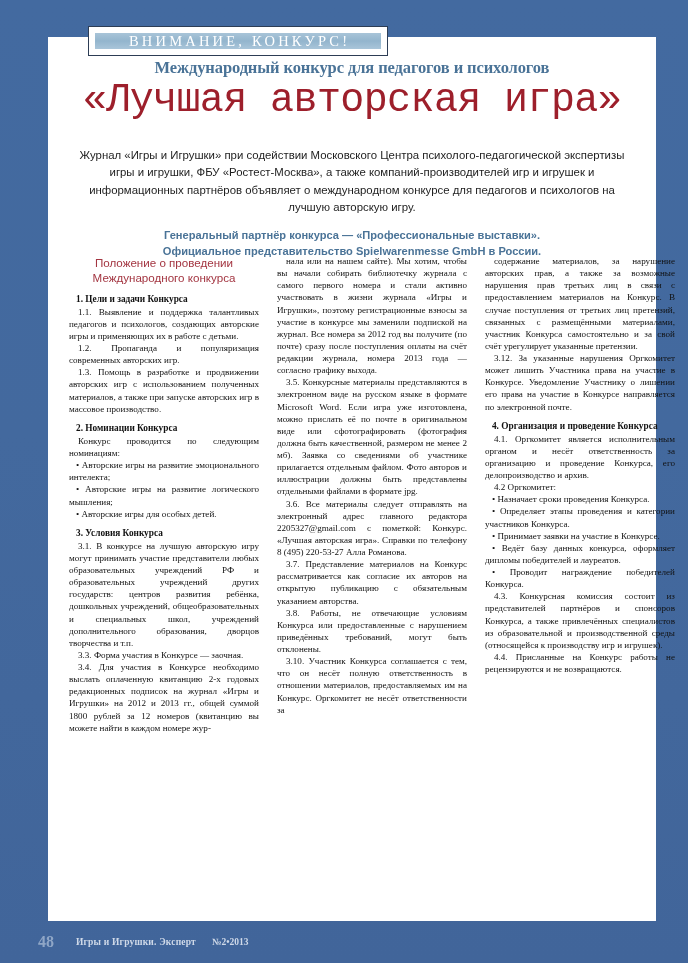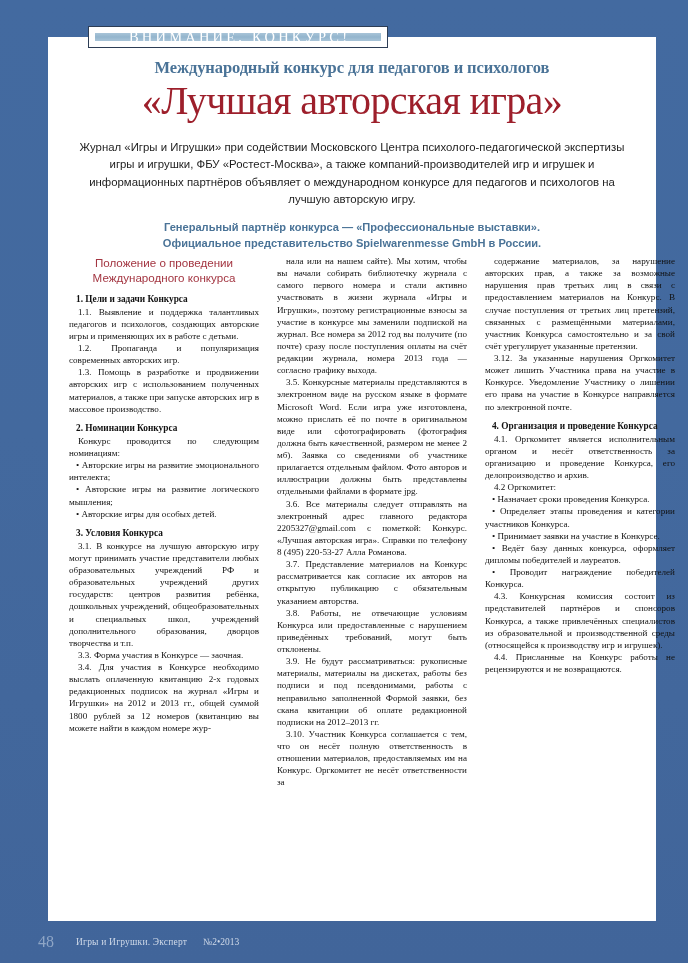--- a/index.html
+++ b/index.html
@@ -30,21 +30,21 @@
     height: 884px;
     background: #ffffff;
     box-sizing: border-box;
   }
   
   #banner-wrap {
     position: absolute;
     left: 88px;
     top: 26px;
     width: 300px;
-    height: 22px;
+    height: 30px;
     background: #ffffff;
     border: 1px solid #2d3d55;
     box-sizing: border-box;
     padding: 6px;
     z-index: 5;
     text-align: right;
   }
   #banner {
     width: 100%;
     height: 100%;
@@ -70,30 +70,30 @@
   .subtitle {
     color: #4a7397;
     font-family: "Liberation Serif", serif;
     font-weight: bold;
     font-size: 16.5px;
     letter-spacing: -0.1px;
     line-height: 1.15;
   }
   .maintitle {
     color: #9d1f2b;
-    font-family: Liberation Serif, serif;
+    font-family: Liberation Mono, monospace;
     font-size: 40px;
     line-height: 1.1;
     margin-top: 1px;
     letter-spacing: -0.6px;
     white-space: nowrap;
   }
   
   .intro {
-    margin: 16px 24px 0 24px;
+    margin: 24px 24px 0 24px;
     text-align: center;
     color: #1d1d1d;
     font-family: "Liberation Sans", sans-serif;
     font-size: 11.4px;
     line-height: 1.52;
   }
   .partner {
     margin: 12px 24px 0 24px;
     text-align: center;
     color: #4a7397;
@@ -153,20 +153,21 @@
   }
   
   #footer {
     position: absolute;
     left: 0;
     bottom: 0;
     width: 568px;
     height: 42px;
     display: flex;
     align-items: center;
+    font-weight: bold;
   }
   #folio {
     margin-left: 38px;
     color: #8fa6c6;
     font-family: "Liberation Serif", serif;
     font-size: 16px;
   }
   #footer-title {
     margin-left: 22px;
     color: #cfd9e8;
@@ -219,21 +220,20 @@
             <p>3.4. Для участия в Конкурсе необходимо выслать оплаченную квитанцию 2-х годовых редакционных подписок на журнал «Игры и Игрушки» на 2012 и 2013 гг., общей суммой 1800 рублей за 12 номеров (квитанцию вы можете найти в каждом номере жур-</p>
           </div>
       </div>
       <div class="col" id="col-middle">
         <div id="middle-blocks">
             <p>нала или на нашем сайте). Мы хотим, чтобы вы начали собирать библиотечку журнала с самого первого номера и стали активно участвовать в жизни журнала «Игры и Игрушки», поэтому регистрационные взносы за участие в конкурсе мы заменили подпиской на журнал. Все номера за 2012 год вы получите (по почте) сразу после поступления оплаты на счёт редакции журнала, номера 2013 года — согласно графику выхода.</p>
             <p>3.5. Конкурсные материалы представляются в электронном виде на русском языке в формате Microsoft Word. Если игра уже изготовлена, можно прислать её по почте в оригинальном виде или сфотографировать (фотография должна быть качественной, размером не менее 2 мб). Заявка со сведениями об участнике прилагается отдельным файлом. Фото авторов и иллюстрации должны быть представлены отдельными файлами в формате jpg.</p>
             <p>3.6. Все материалы следует отправлять на электронный адрес главного редактора 2205327@gmail.com с пометкой: Конкурс. «Лучшая авторская игра». Справки по телефону 8 (495) 220-53-27 Алла Романова.</p>
             <p>3.7. Представление материалов на Конкурс рассматривается как согласие их авторов на открытую публикацию с обязательным указанием авторства.</p>
             <p>3.8. Работы, не отвечающие условиям Конкурса или предоставленные с нарушением приведённых требований, могут быть отклонены.</p>
-            <p>3.9. Не будут рассматриваться: рукописные материалы, материалы на дискетах, работы без подписи и под псевдонимами, работы с неправильно заполненной Формой заявки, без скана квитанции об оплате редакционной подписки на 2012–2013 гг.</p>
             <p>3.10. Участник Конкурса соглашается с тем, что он несёт полную ответственность в отношении материалов, предоставляемых им на Конкурс. Оргкомитет не несёт ответственности за</p>
           </div>
       </div>
       <div class="col" id="col-right">
         <div id="right-blocks">
             <p>содержание материалов, за нарушение авторских прав, а также за возможные нарушения прав третьих лиц в связи с предоставлением материалов на Конкурс. В случае поступления от третьих лиц претензий, связанных с размещёнными материалами, участник Конкурса самостоятельно и за свой счёт урегулирует указанные претензии.</p>
             <p>3.12. За указанные нарушения Оргкомитет может лишить Участника права на участие в Конкурсе. Уведомление Участнику о лишении его права на участие в Конкурсе направляется по электронной почте.</p>
             <h3>4. Организация и проведение Конкурса</h3>
             <p>4.1. Оргкомитет является исполнительным органом и несёт ответственность за организацию и проведение Конкурса, его делопроизводство и архив.</p>
             <p>4.2 Оргкомитет:</p>

